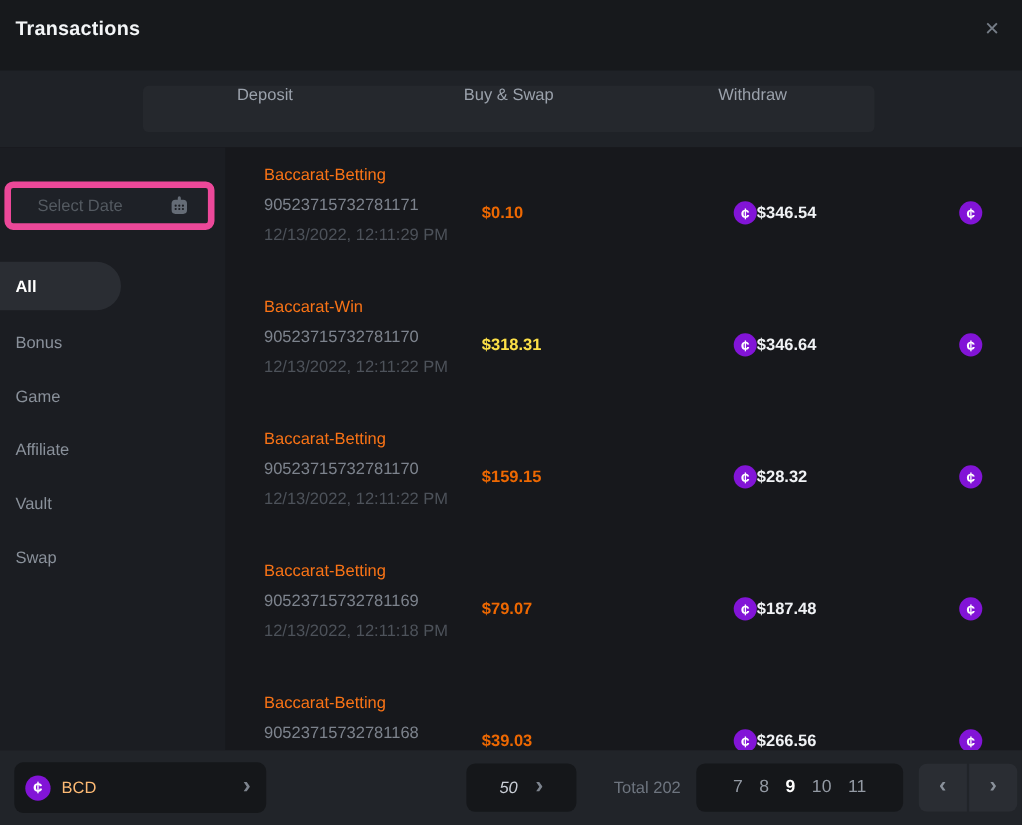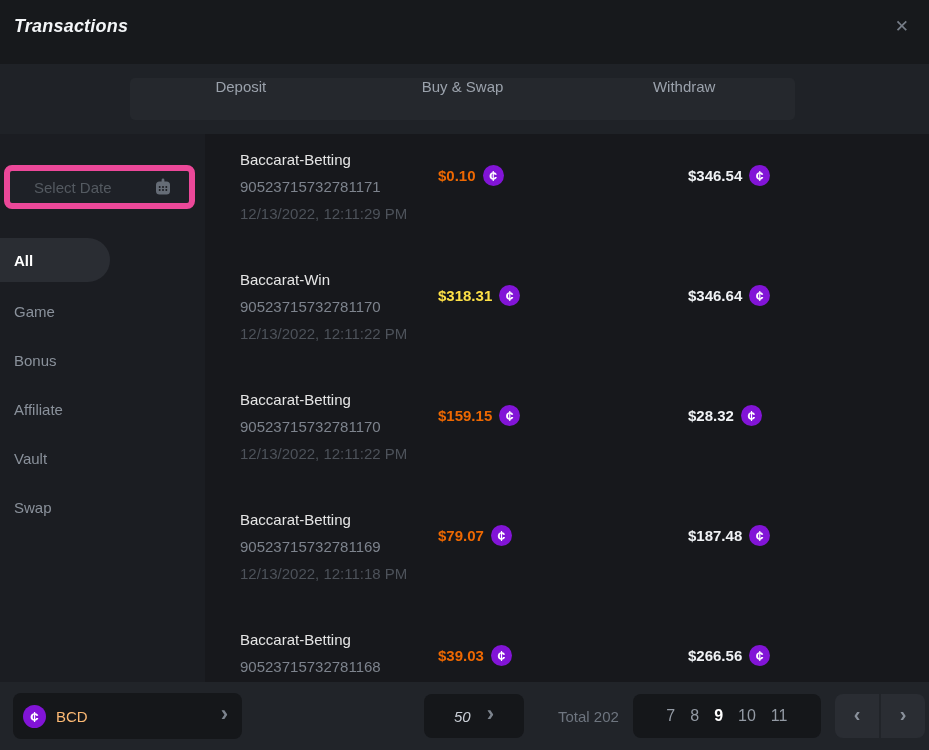--- a/index.html
+++ b/index.html
@@ -1,21 +1,21 @@
 <!DOCTYPE html>
 <html><head>
 <meta charset="utf-8">
 <style>
   * { margin:0; padding:0; box-sizing:border-box; }
   html,body { width:929px; height:750px; background:#17181c; }
   body { font-family:"Liberation Sans","DejaVu Sans",sans-serif; }
   .modal { position:relative; width:929px; height:750px; overflow:hidden; background:#17181c; display:flex; flex-direction:column; }
 
   
-  .header { height:64px; background:#17191c; display:flex; align-items:flex-start; justify-content:space-between; padding:16px 16px 0 14px; flex:0 0 auto;font-style:italic; }
+  .header { height:64px; background:#17191c; display:flex; align-items:flex-start; justify-content:space-between; padding:16px 16px 0 14px; flex:0 0 auto; }
   .title { color:#f3f5f7; font-size:18px; font-weight:700; letter-spacing:.2px; }
   .close { color:#767d87; font-size:17px; font-weight:700; cursor:pointer; line-height:1; padding:2px 4px; }
 
   
   .tabband { height:70px; background:#1f2227; display:flex; align-items:center; flex:0 0 auto; }
   .tabs { margin-left:130px; width:665px; height:42px; background:#25282d; border-radius:5px; display:flex; }
   .tab { flex:1 1 0; display:flex; align-items:flex-start; justify-content:center; color:#9ba2ac; font-size:15px; border-radius:5px; cursor:pointer; }
   .tab.active { background:#2f333a; color:#ffffff; font-weight:700; }
 
   
@@ -24,24 +24,24 @@
   .datebox { margin:31px 10px 0 4px; width:191px; height:44px; background:#1e2127; border:6px solid #ec4899; border-radius:8px; display:flex; align-items:center; padding:0 16px 0 24px; cursor:pointer; }
   .dateph { color:#545a61; font-size:15px; flex:1 1 auto; }
   .filters { margin-top:29px; }
   .filter { height:49px; display:flex; align-items:center; padding-left:14px; color:#8a919b; font-size:15px; cursor:pointer; }
   .filter.active { width:110px; height:44px; margin-bottom:5px; background:#2a2d33; border-radius:0 24px 24px 0; color:#ffffff; font-weight:700; }
 
   .list { flex:1 1 auto; background:#17181c; overflow:hidden; padding:12px 36px 0 35px; }
   .row { display:flex; align-items:flex-start; height:120px; }
   .tx-info { flex:1 1 auto; min-width:0; }
   .tx-info > div { font-size:15px; line-height:27px; white-space:nowrap; }
-  .tx-title { color:#e5e5e5; }
+  .tx-title { color:#f97316; }
   .tx-id { color:#7d838d; }
   .tx-date { color:#4d525a; }
-  .tx-side { display:flex; align-items:center; justify-content:flex-start; margin-top:16px; height:27px; }
+  .tx-side { display:flex; align-items:center; justify-content:space-between; margin-top:34px; height:27px; }
   .tx-amount { width:250px; flex:0 0 auto; }
   .tx-balance { width:205px; flex:0 0 auto; }
   .amt { font-size:15px; font-weight:700; color:#f0f2f5; }
   .amt.bet { color:#ed6802; }
   .amt.win { color:#fde047; }
   .bal { font-size:15px; font-weight:700; color:#f0f2f5; }
 
   .coin { display:inline-flex; align-items:center; justify-content:center; width:21px; height:21px; border-radius:50%; background:#8214d7; color:#ffffff; font-size:14px; font-weight:700; margin-left:7px; flex:0 0 auto; line-height:1; }
   .coin-lg { width:23px; height:23px; font-size:15px; margin-left:0; }
 
@@ -106,25 +106,25 @@
           </g>
         </svg>
       </div>
       <div class="filters">
 
           <div class="filter active">
             <span>All</span>
           </div>
 
           <div class="filter">
+            <span>Bonus</span>
+          </div>
+
+          <div class="filter">
             <span>Game</span>
-          </div>
-
-          <div class="filter">
-            <span>Bonus</span>
           </div>
 
           <div class="filter">
             <span>Affiliate</span>
           </div>
 
           <div class="filter">
             <span>Vault</span>
           </div>
 

